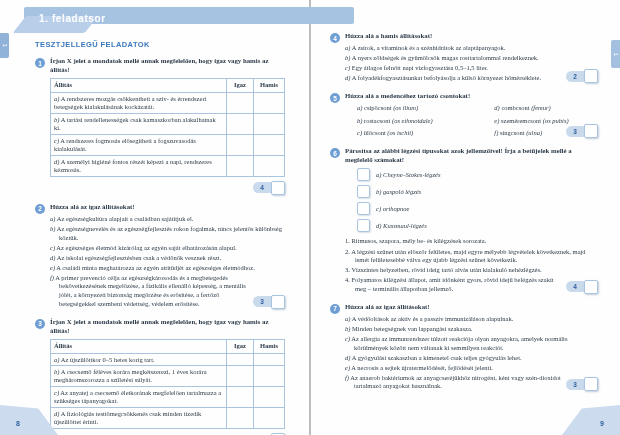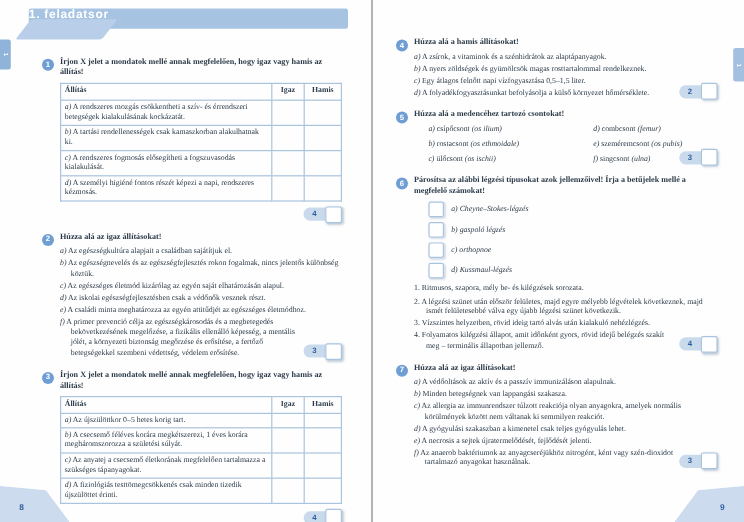--- a/index.html
+++ b/index.html
@@ -5,22 +5,22 @@
   html,body{margin:0;padding:0;background:#ffffff;}
   .spread{position:relative;width:620px;height:435px;background:#fefefe;overflow:hidden;
           font-family:"Liberation Serif","DejaVu Serif",serif;color:#2c3b49;}
   .gutter{position:absolute;left:309px;top:0;width:2px;height:100%;
           background:linear-gradient(to right,#e9e9e9,#8d9093,#e9e9e9);}
   .page{position:absolute;top:0;width:310px;height:435px;}
   .page-left{left:0;}
   .page-right{left:310px;}
 
   
-  .banner{position:absolute;left:24px;top:7px;width:266px;height:17px;background:#a7c3e2;
-          border-radius:2px;display:flex;align-items:flex-start;box-sizing:border-box;
+  .banner{position:absolute;left:24px;top:7px;width:330px;height:17px;background:#a7c3e2;
+          border-radius:2px;display:flex;align-items:flex-end;padding-left:15px;box-sizing:border-box;
           color:#ffffff;font:bold 10px "Liberation Sans","DejaVu Sans",sans-serif;letter-spacing:.6px;z-index:2;}
   .banner::before{content:"";position:absolute;left:2px;top:9px;width:72px;height:17px;
           background:#b9cfe9;transform:skewX(-38deg);transform-origin:top left;z-index:-1;border-radius:2px;}
 
   .side-tab{position:absolute;background:#8fb3d9;color:#fff;display:flex;align-items:center;justify-content:center;
           font:bold 5px "Liberation Sans","DejaVu Sans",sans-serif;writing-mode:vertical-rl;z-index:3;}
   .tab-left{left:0;top:33px;width:9px;height:25px;border-radius:0 2px 2px 0;}
   .tab-right{right:0;top:40px;width:9px;height:28px;border-radius:2px 0 0 2px;background:#a3c0e0;}
 
   .section-title{font:bold 7.5px "Liberation Sans","DejaVu Sans",sans-serif;color:#3a78bc;
@@ -76,20 +76,21 @@
 
   <div class="page page-left">
     <div class="banner">
       <span>1. feladatsor</span>
     </div>
     <div class="side-tab tab-left">
       <span>1</span>
     </div>
 
     <div class="content-left">
+      <div class="section-title">TESZTJELLEGŰ FELADATOK</div>
 
       <div class="task">
         <div class="badge">1</div>
         <div class="task-body">
           <p class="instr">Írjon X jelet a mondatok mellé annak megfelelően, hogy igaz vagy hamis az állítás!</p>
           <table>
             <colgroup>
                 <col class="col-state">
                 <col class="col-t">
                 <col class="col-f">

